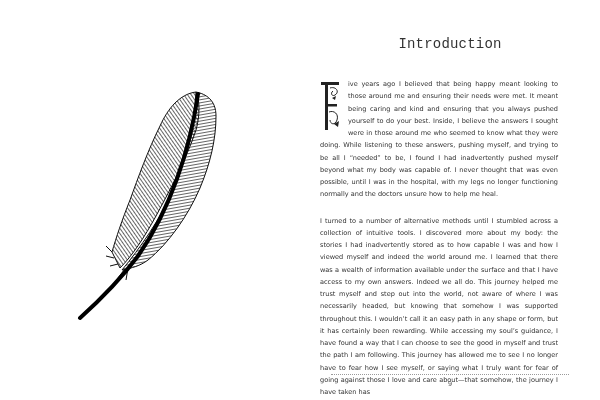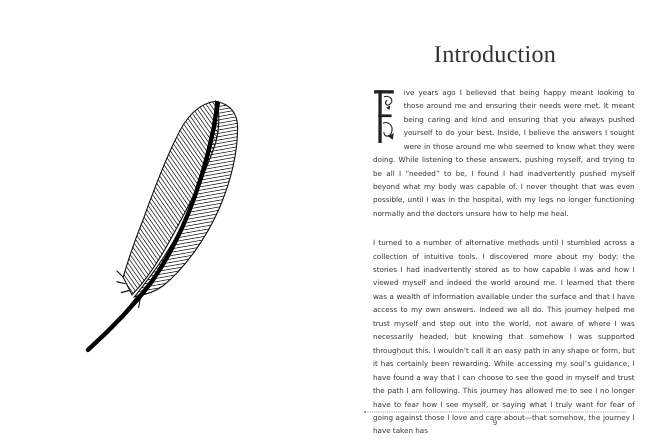--- a/index.html
+++ b/index.html
@@ -1,21 +1,21 @@
 <!DOCTYPE html>
 <html><head>
 <meta charset="utf-8">
 <style>
   html, body { margin:0; padding:0; }
   body { width:600px; height:400px; background:#ffffff; position:relative; overflow:hidden; font-family:"DejaVu Sans", sans-serif; color:#2a2a2a; }
   .left-page { position:absolute; left:0; top:0; width:300px; height:400px; }
   .feather { position:absolute; left:60px; top:60px; width:200px; height:280px; }
   .right-page { position:absolute; left:300px; top:0; width:300px; height:400px; }
-  .title { position:absolute; left:0; width:300px; top:36px; text-align:center; font-family:Liberation Serif, serif; font-size:22px; color:#333; letter-spacing:0.2px; }
-  .body { position:absolute; left:39px; top:78px; width:238px; font-size:6.55px; line-height:12.25px; text-align:justify; color:#333; }
+  .title { position:absolute; left:0; width:300px; top:36px; text-align:center; font-family:Liberation Mono, monospace; font-size:14px; color:#333; letter-spacing:0.2px; }
+  .body { position:absolute; left:20px; top:78px; width:238px; font-size:6.55px; line-height:12.25px; text-align:justify; color:#333; }
   .body p { margin:0; }
   .body p + p { margin-top:14px; }
   .dropcap { float:left; width:22px; height:52px; margin:2px 6px 0 0; }
   .divider { position:absolute; left:31px; top:374px; width:238px; border-top:1px dotted #9a9a9a; }
   .pagenum { position:absolute; left:0; width:300px; top:380px; text-align:center; font-size:6.5px; color:#555; }
 </style>
 </head>
 <body>
 
 <div class="left-page">

